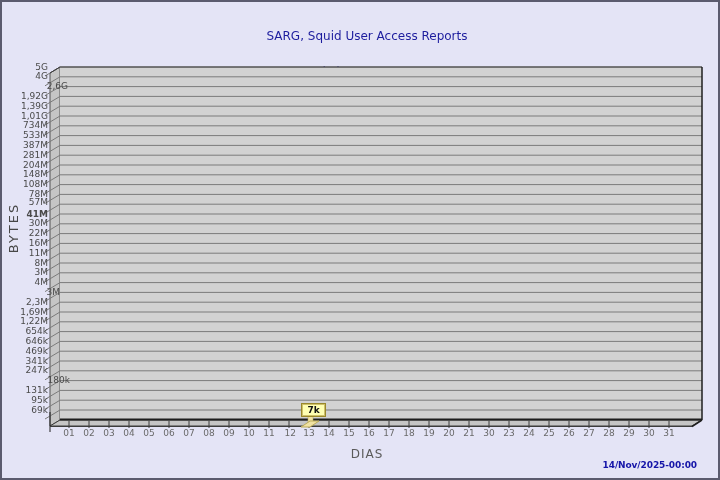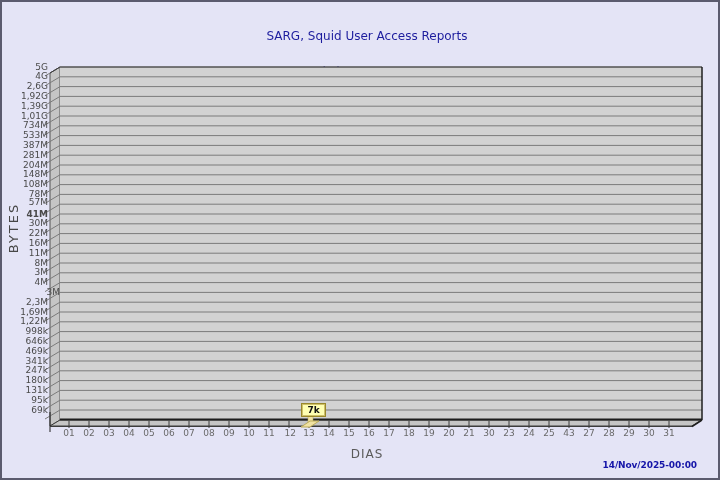--- a/index.html
+++ b/index.html
@@ -165,21 +165,21 @@
       <line x1="58" y1="417.5" x2="700" y2="417.5" stroke="#1f1f1f" stroke-width="2"></line>
       <line x1="48" y1="424.5" x2="690" y2="424.5" stroke="#3c3c3c" stroke-width="1"></line>
       <line x1="690" y1="424.5" x2="700" y2="418" stroke="#1f1f1f" stroke-width="1.5"></line>
       <rect x="306" y="414" width="5" height="6" fill="#f0e2a4" stroke="#bcab58" stroke-width="0.5"></rect>
       <polygon points="299,425 308,419 317,419 308,425" fill="#f0e2a4" stroke="#bcab58" stroke-width="1"></polygon>
     </svg>
 
   <div id="y-ticks">
       <div class="y-tick-label" style="top: 60.5px;">5G</div>
       <div class="y-tick-label" style="top: 70.3px;">4G</div>
-      <div class="y-tick-label" style="top: 80.1px;">2,6G</div>
+      <div class="y-tick-label" style="top: 80.1px; margin-left: 20px;">2,6G</div>
       <div class="y-tick-label" style="top: 89.9px;">1,92G</div>
       <div class="y-tick-label" style="top: 99.7px;">1,39G</div>
       <div class="y-tick-label" style="top: 109.5px;">1,01G</div>
       <div class="y-tick-label" style="top: 119.3px;">734M</div>
       <div class="y-tick-label" style="top: 129.1px;">533M</div>
       <div class="y-tick-label" style="top: 138.9px;">387M</div>
       <div class="y-tick-label" style="top: 148.7px;">281M</div>
       <div class="y-tick-label" style="top: 158.5px;">204M</div>
       <div class="y-tick-label" style="top: 168.3px;">148M</div>
       <div class="y-tick-label" style="top: 178.1px;">108M</div>
@@ -190,26 +190,26 @@
       <div class="y-tick-label" style="top: 227.1px;">22M</div>
       <div class="y-tick-label" style="top: 236.9px;">16M</div>
       <div class="y-tick-label" style="top: 246.7px;">11M</div>
       <div class="y-tick-label" style="top: 256.5px;">8M</div>
       <div class="y-tick-label" style="top: 266.3px;">3M</div>
       <div class="y-tick-label" style="top: 276.1px;">4M</div>
       <div class="y-tick-label" style="top: 285.9px; padding-left: 12px;">3M</div>
       <div class="y-tick-label" style="top: 295.7px;">2,3M</div>
       <div class="y-tick-label" style="top: 305.5px;">1,69M</div>
       <div class="y-tick-label" style="top: 315.3px;">1,22M</div>
-      <div class="y-tick-label" style="top: 325.1px;">998k</div>
+      <div class="y-tick-label" style="top: 325.1px;">654k</div>
       <div class="y-tick-label" style="top: 334.9px;">646k</div>
       <div class="y-tick-label" style="top: 344.7px;">469k</div>
       <div class="y-tick-label" style="top: 354.5px;">341k</div>
       <div class="y-tick-label" style="top: 364.3px;">247k</div>
-      <div class="y-tick-label" style="top: 374.1px;">180k</div>
+      <div class="y-tick-label" style="top: 374.1px; padding-left: 22px;">180k</div>
       <div class="y-tick-label" style="top: 383.9px;">131k</div>
       <div class="y-tick-label" style="top: 393.7px;">95k</div>
       <div class="y-tick-label" style="top: 403.5px;">69k</div>
     </div>
   <div id="x-ticks">
       <div class="x-tick-label" style="left: 56px;">01</div>
       <div class="x-tick-label" style="left: 76px;">02</div>
       <div class="x-tick-label" style="left: 96px;">03</div>
       <div class="x-tick-label" style="left: 116px;">04</div>
       <div class="x-tick-label" style="left: 136px;">05</div>
@@ -226,21 +226,21 @@
       <div class="x-tick-label" style="left: 356px;">16</div>
       <div class="x-tick-label" style="left: 376px;">17</div>
       <div class="x-tick-label" style="left: 396px;">18</div>
       <div class="x-tick-label" style="left: 416px;">19</div>
       <div class="x-tick-label" style="left: 436px;">20</div>
       <div class="x-tick-label" style="left: 456px;">21</div>
       <div class="x-tick-label" style="left: 476px;">30</div>
       <div class="x-tick-label" style="left: 496px;">23</div>
       <div class="x-tick-label" style="left: 516px;">24</div>
       <div class="x-tick-label" style="left: 536px;">25</div>
-      <div class="x-tick-label" style="left: 556px;">43</div>
+      <div class="x-tick-label" style="left: 556px;">26</div>
       <div class="x-tick-label" style="left: 576px;">27</div>
       <div class="x-tick-label" style="left: 596px;">28</div>
       <div class="x-tick-label" style="left: 616px;">29</div>
       <div class="x-tick-label" style="left: 636px;">30</div>
       <div class="x-tick-label" style="left: 656px;">31</div>
     </div>
 
   <div class="y-axis-title">BYTES</div>
   <div class="x-axis-title">DIAS</div>
 

